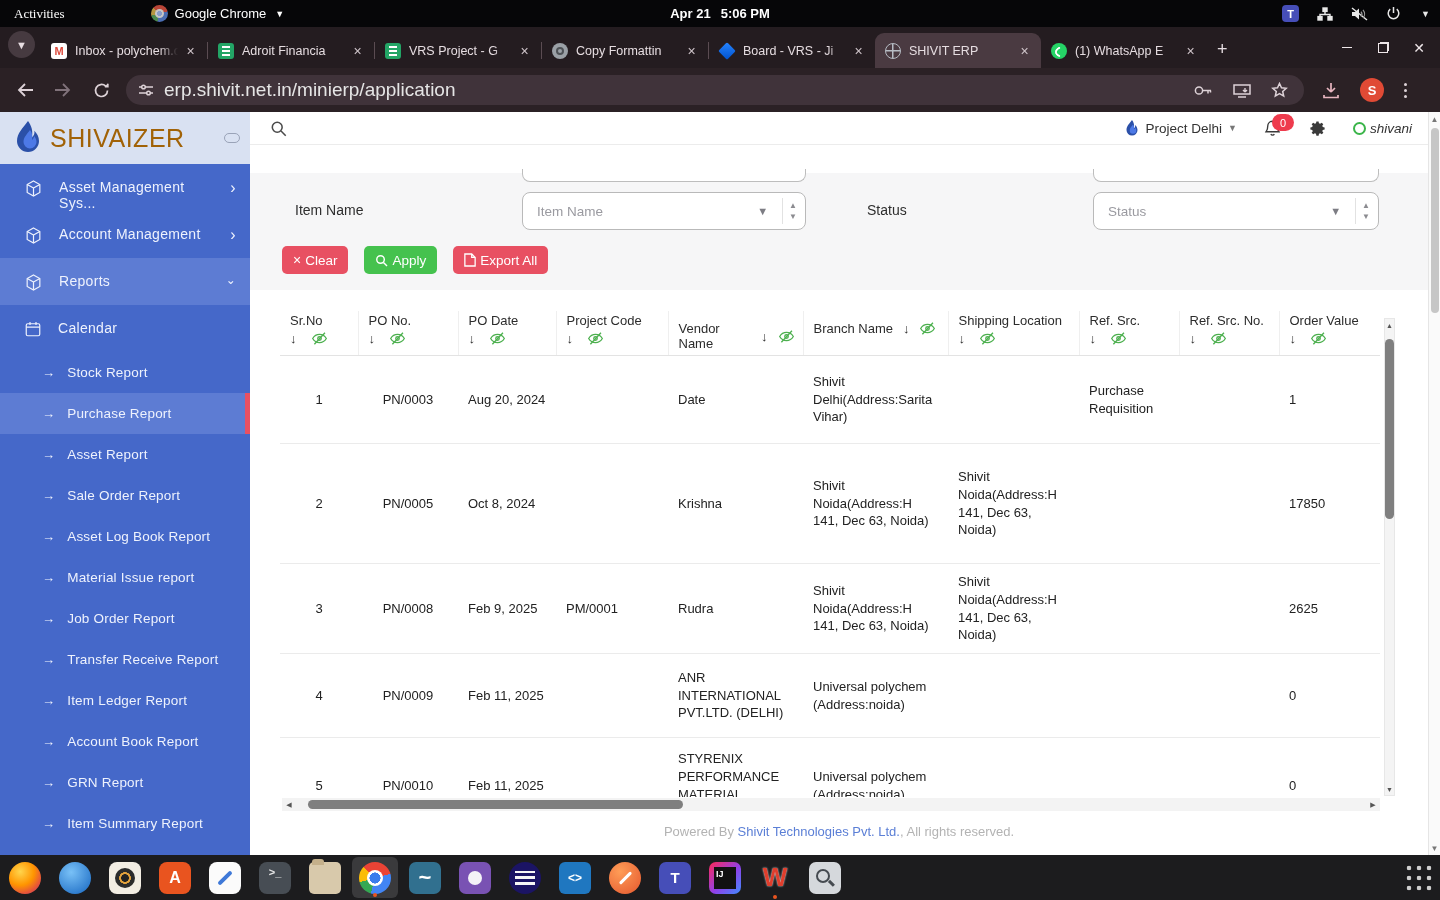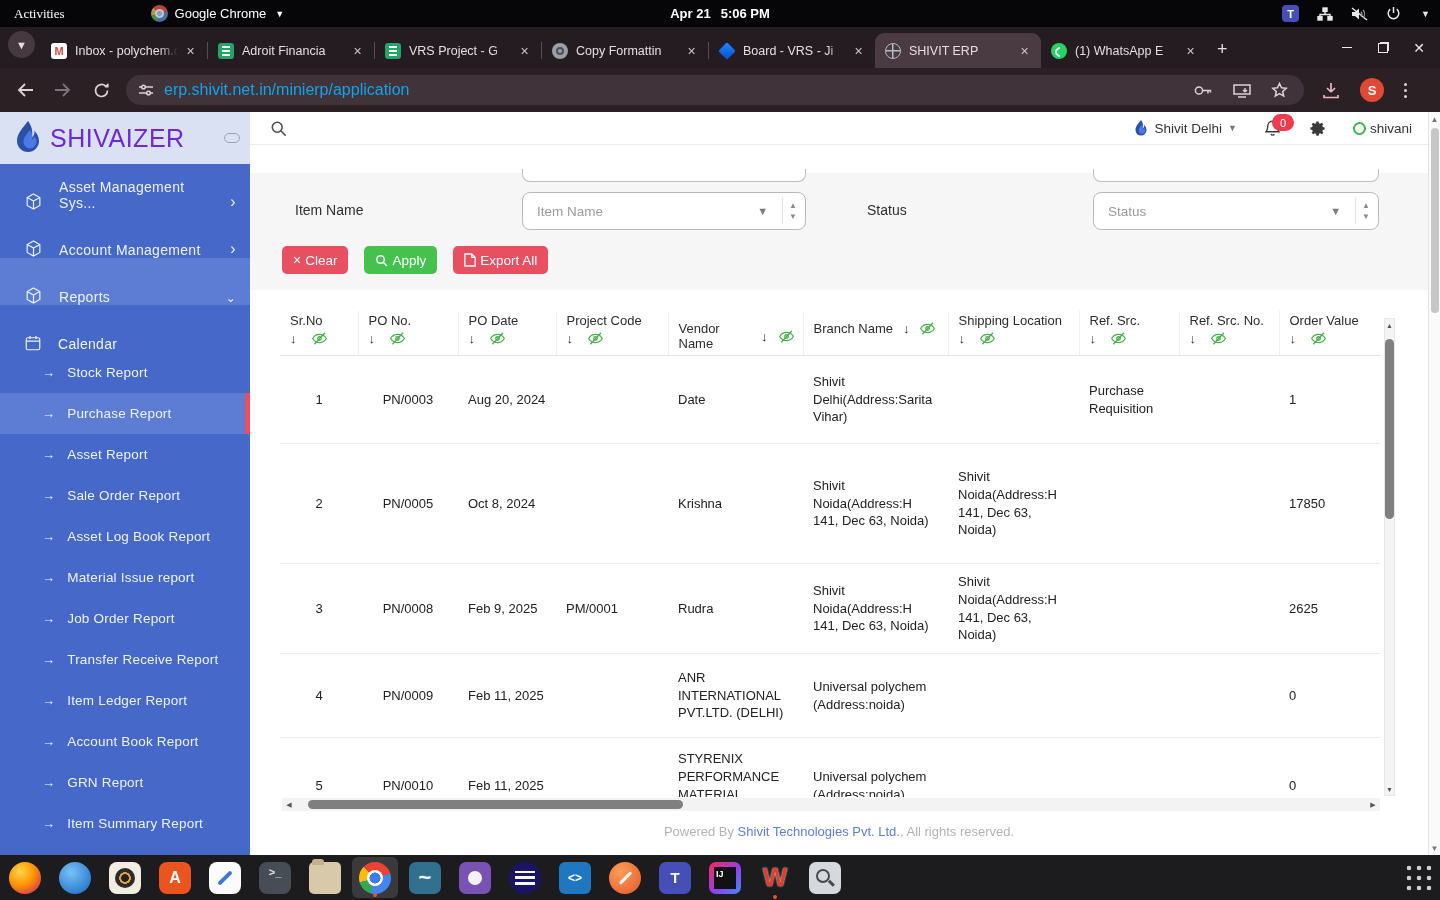--- a/index.html
+++ b/index.html
@@ -42,52 +42,52 @@
   .fav-jira{background:linear-gradient(135deg,#2684ff,#0052cc);transform:rotate(45deg) scale(.78);border-radius:2px;}
   .fav-globe{border:1.5px solid #b6bcc4;border-radius:50%;background:linear-gradient(#b6bcc4,#b6bcc4) center/100% 1.5px no-repeat,linear-gradient(90deg,#b6bcc4,#b6bcc4) center/1.5px 100% no-repeat;}
   .fav-whatsapp{background:#25d366;border-radius:50%;}
   .fav-whatsapp::after{content:"";position:absolute;left:4px;top:4px;width:6px;height:6px;border:2px solid #fff;border-radius:50%;border-top-color:transparent;border-right-color:transparent;transform:rotate(45deg);}
 
   
   .toolbar{position:absolute;left:0;top:68px;width:1440px;height:44px;background:#2b2125;display:flex;align-items:center;color:#ddd2d7;}
   .nav-ic{width:26px;height:26px;display:flex;align-items:center;justify-content:center;margin-left:12px;}
   .nav-ic.dim{color:#80727a;}
   .url-pill{margin-left:12px;width:1178px;height:30px;border-radius:15px;background:#40333a;display:flex;align-items:center;padding:0 12px;gap:10px;}
-  .url-text{color:#0ea5e9;font-size:16px;flex:1;}
+  .url-text{color:#e5e5e5;font-size:19px;flex:1;}
   .pill-right{display:flex;align-items:center;gap:20px;margin-left:auto;padding-right:4px;}
   .bar-right{display:flex;align-items:center;gap:20px;margin-left:18px;}
   .avatar-s{width:24px;height:24px;border-radius:50%;background:#e04a35;color:#fff;font-size:13px;font-weight:700;display:flex;align-items:center;justify-content:center;}
   .kebab{display:flex;flex-direction:column;gap:3px;}
   .kebab i{width:3px;height:3px;border-radius:50%;background:#ddd2d7;}
 
   
   .pagewrap{position:absolute;left:0;top:112px;width:1440px;height:743px;background:#fff;}
 
   
   .sidebar{position:absolute;left:0;top:0;width:250px;height:100%;background:var(--blue);overflow:hidden;}
   .brandbar{height:52px;background:#d9e1f2;display:flex;align-items:center;padding:0 10px 0 14px;}
-  .brand-name{font-size:25px;color:#6d28d9;letter-spacing:.5px;margin-left:6px;font-weight:500;}
+  .brand-name{font-size:25px;color:#a16207;letter-spacing:.5px;margin-left:6px;font-weight:500;}
   .brand-toggle{margin-left:auto;width:16px;height:10px;border:1.5px solid #9aa3b8;border-radius:6px;}
-  .nav-item{height:47px;display:flex;align-items:flex-end;color:#eef2fd;font-size:14px;letter-spacing:.3px;padding:4px 14px 0 24px;gap:16px;}
+  .nav-item{height:47px;display:flex;align-items:flex-start;color:#eef2fd;font-size:14px;letter-spacing:.3px;padding:15px 14px 0 24px;gap:16px;}
   .nav-item .chev{margin-left:auto;font-size:12px;}
   .nav-item.active{background:var(--bluehl);}
   .sub-item{height:41px;display:flex;align-items:center;color:#eef2fd;font-size:13.5px;letter-spacing:.2px;padding-left:42px;gap:12px;position:relative;}
   .sub-item .arr{font-size:13px;}
   .sub-item.active{background:var(--bluehl);}
   .sub-item.active::after{content:"";position:absolute;right:0;top:0;bottom:0;width:5px;background:var(--red);}
 
   
   .main{position:absolute;left:250px;top:0;right:12px;bottom:0;background:#fff;}
   .topbar{position:absolute;left:0;top:0;right:0;height:33px;background:#fff;border-bottom:1px solid #ececec;display:flex;align-items:center;color:#4a4a4a;}
   .topbar .srch{margin-left:20px;}
   .top-right{margin-left:auto;display:flex;align-items:center;margin-right:16px;gap:26px;}
   .branch-pick{display:flex;align-items:center;gap:6px;font-size:13.5px;color:#333;}
   .bell-wrap{position:relative;}
   .bell-badge{position:absolute;left:9px;top:-4px;min-width:22px;height:17px;border-radius:9px;background:#ee3b4d;color:#fff;font-size:11px;display:flex;align-items:center;justify-content:center;padding:0 6px;}
-  .user-chip{display:flex;align-items:center;gap:4px;font-size:13.5px;color:#333;}
+  .user-chip{display:flex;align-items:center;gap:4px;font-size:13.5px;color:#333;font-style:italic;}
   .user-ring{width:13px;height:13px;border-radius:50%;border:2px solid #3bb54a;}
   .subbar{position:absolute;left:0;top:33px;right:0;height:28px;background:#fff;border-bottom:1px solid #e6e6e6;display:flex;align-items:center;color:#333;}
   .subbar .expand{margin-left:20px;color:#444;}
   .stamp{margin-left:18px;font-size:13px;color:#222;}
 
   
   .filterzone{position:absolute;left:0;top:61px;right:0;height:117px;background:#f6f6f7;text-decoration:underline;}
   .cut-select{position:absolute;top:-4px;height:13px;background:#fff;border:1px solid #bdbdbd;border-top:none;border-radius:0 0 8px 8px;}
   .f-label{position:absolute;font-size:14px;color:#2e2e2e;font-weight:500;}
   .f-select{position:absolute;top:19px;width:284px;height:38px;background:#fff;border:1px solid #b9b9b9;border-radius:8px;display:flex;align-items:center;padding:0 8px 0 14px;}
@@ -432,21 +432,21 @@
             <circle cx="8.5" cy="8.5" r="5.8"></circle>
             <path d="M13 13l5.5 5.5"></path>
           </svg>
         </span>
       <span class="top-right">
         <span class="branch-pick">
           <svg width="15" height="19" viewBox="0 0 30 36">
               <path d="M14 1C9 8 3 13 3 21a11 11 0 0022 0c0-4-2-7.5-4.6-10.2.4 3-.6 5.4-2.7 6.6C19.4 12 17.5 5.5 14 1z" fill="#2b50a8"></path>
               <path d="M16 10c-2.8 4-6.5 7-6.5 12a6.5 6.5 0 0013 0c0-2.3-1-4.4-2.5-6-.1 1.8-.8 3.1-2 3.8.9-3.1.2-6.8-2-9.8z" fill="#4d79e6"></path>
             </svg>
-          <span>Shivit Delhi</span>
+          <span>Project Delhi</span>
           <span style="font-size:9px;color:#777;">▼</span>
         </span>
         <span class="bell-wrap">
           <svg width="19" height="20" viewBox="0 0 24 24" fill="none" stroke="#3a3a3a" stroke-width="1.7">
               <path d="M6 9.5a6 6 0 0112 0c0 5 1.6 6.2 2.2 7.2H3.8C4.4 15.7 6 14.5 6 9.5z"></path>
               <path d="M10 19.5a2.2 2.2 0 004.2 0"></path>
             </svg>
           <span class="bell-badge">0</span>
         </span>
         <span>

